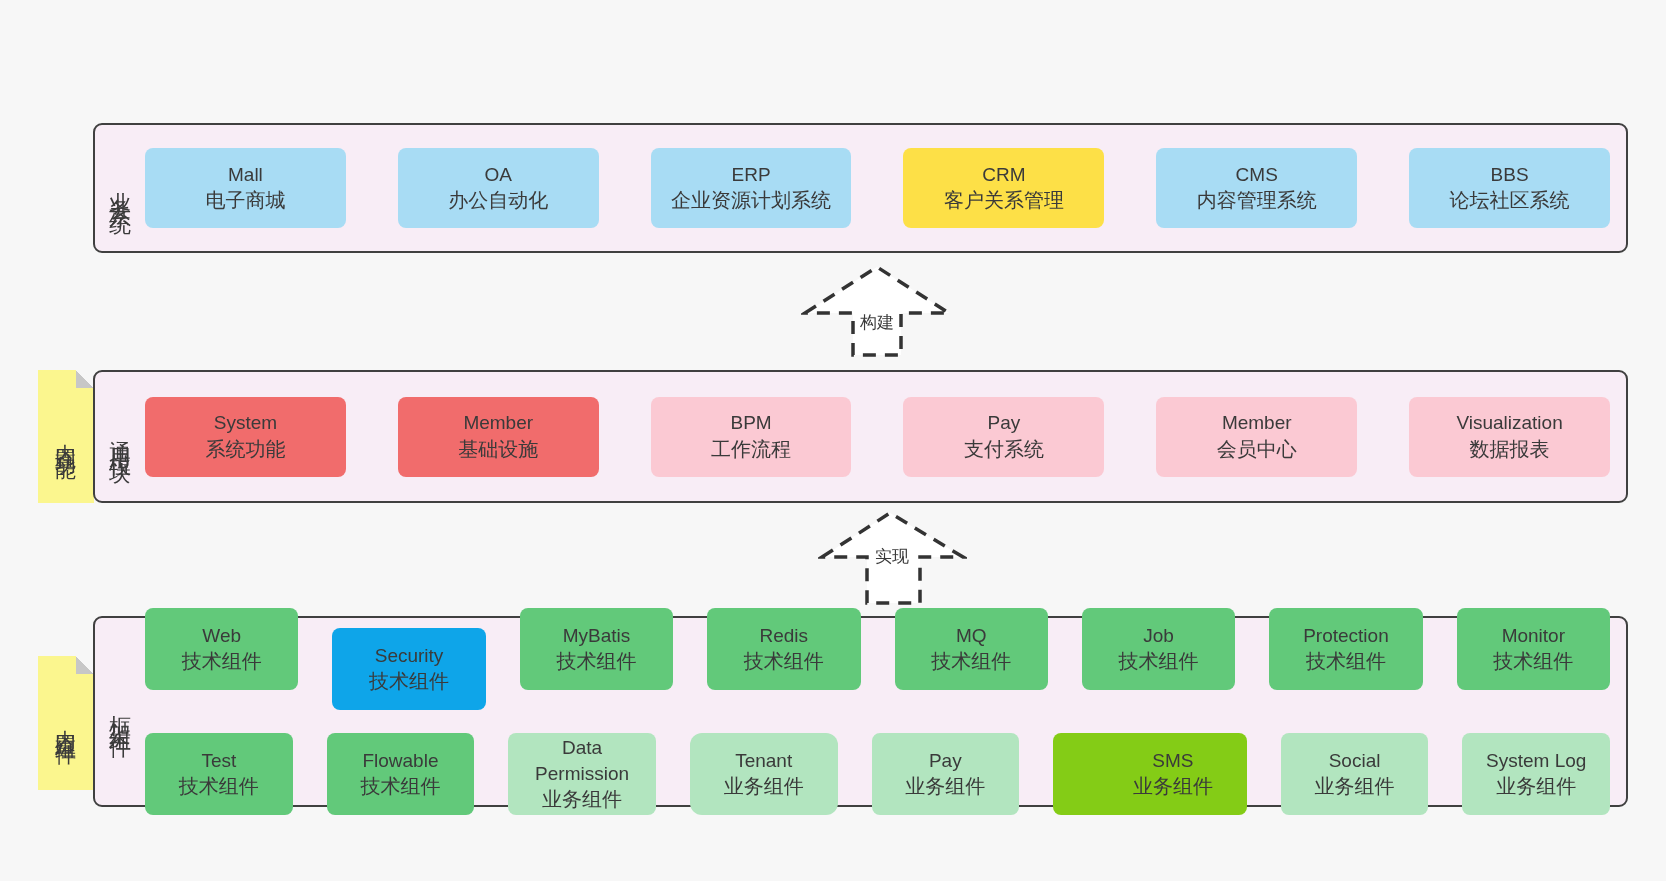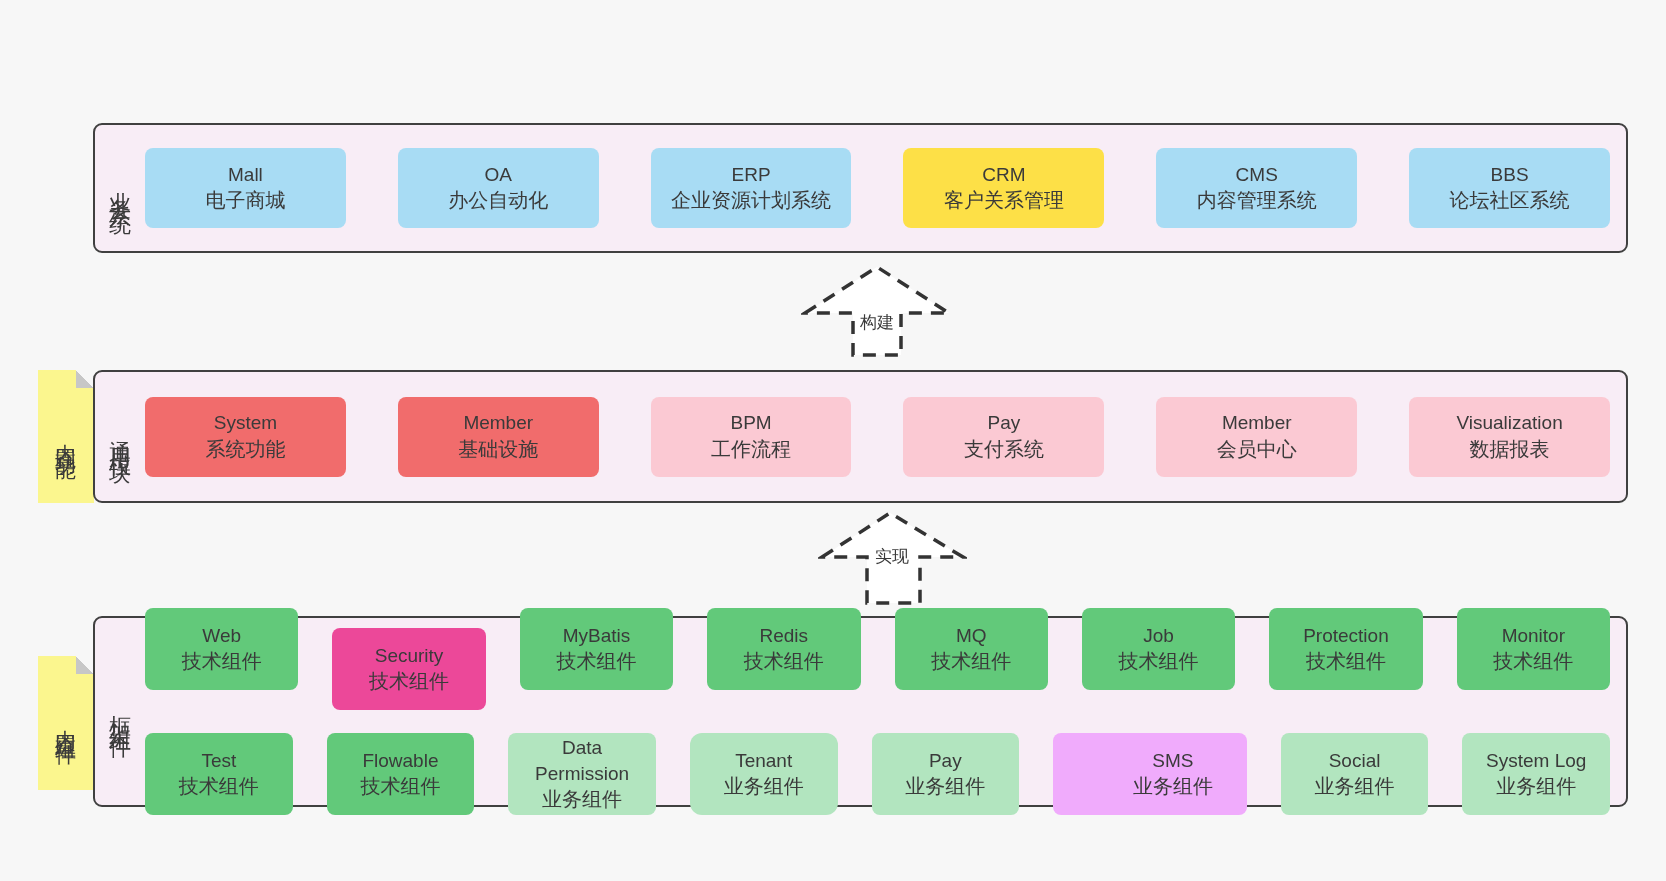--- a/index.html
+++ b/index.html
@@ -153,21 +153,21 @@
   <div class="tier" id="tier-2">
     <div class="tier-label-col">
       <div class="v-label">框架组件</div>
     </div>
     <div class="rows-wrap">
         <div class="row cols-8">
           <div class="box h82" style="background: rgb(98, 201, 122);">
             <div class="box-name">Web</div>
             <div class="box-desc">技术组件</div>
           </div>
-          <div class="box h82" style="background: #ec4899; margin-top: 20px;">
+          <div class="box h82" style="background: #0ea5e9; margin-top: 20px;">
             <div class="box-name">Security</div>
             <div class="box-desc">技术组件</div>
           </div>
           <div class="box h82" style="background: rgb(98, 201, 122);">
             <div class="box-name">MyBatis</div>
             <div class="box-desc">技术组件</div>
           </div>
           <div class="box h82" style="background: rgb(98, 201, 122);">
             <div class="box-name">Redis</div>
             <div class="box-desc">技术组件</div>
@@ -204,21 +204,21 @@
             <div class="box-desc">业务组件</div>
           </div>
           <div class="box h82" style="background: rgb(178, 229, 191); border-radius: 12px;">
             <div class="box-name">Tenant</div>
             <div class="box-desc">业务组件</div>
           </div>
           <div class="box h82" style="background: rgb(178, 229, 191);">
             <div class="box-name">Pay</div>
             <div class="box-desc">业务组件</div>
           </div>
-          <div class="box h82" style="background: #f0abfc; padding-left: 46px;">
+          <div class="box h82" style="background: #84cc16; padding-left: 46px;">
             <div class="box-name">SMS</div>
             <div class="box-desc">业务组件</div>
           </div>
           <div class="box h82" style="background: rgb(178, 229, 191);">
             <div class="box-name">Social</div>
             <div class="box-desc">业务组件</div>
           </div>
           <div class="box h82" style="background: rgb(178, 229, 191);">
             <div class="box-name">System Log</div>
             <div class="box-desc">业务组件</div>

